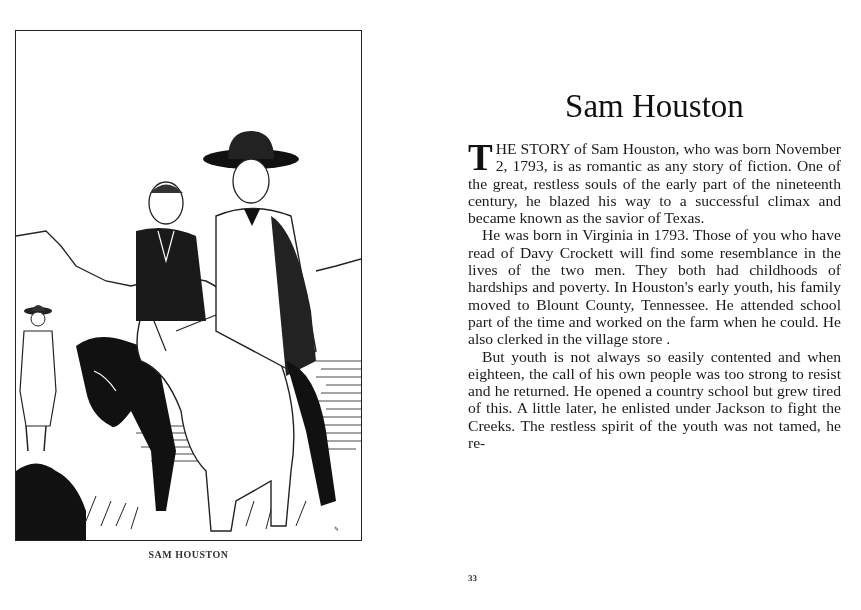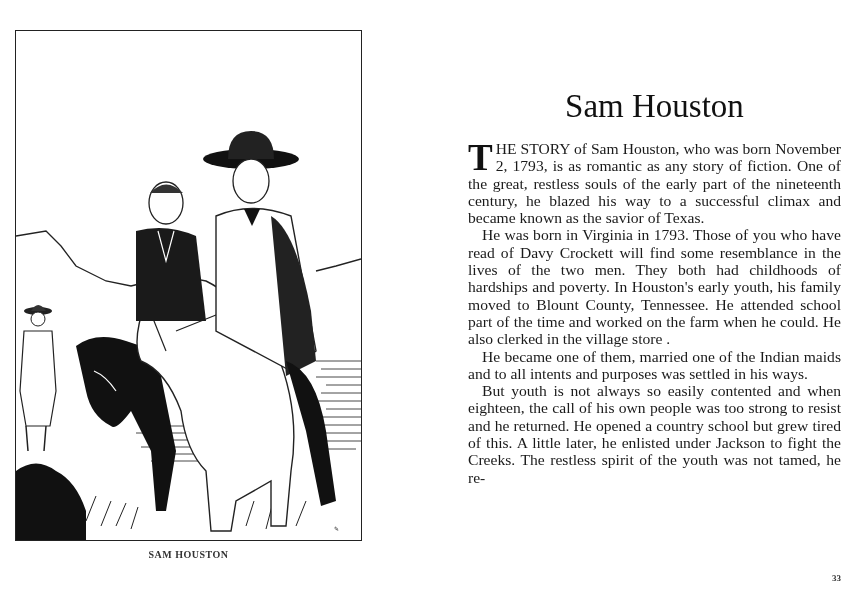--- a/index.html
+++ b/index.html
@@ -26,21 +26,21 @@
       position: absolute; left: 0; top: 140px; width: 373px;
       font-family: "Liberation Serif", serif; font-size: 15.6px; line-height: 17.3px; color: #1a1a1a;
       text-align: justify;
     }
     .body-text p { margin: 0; text-indent: 14px; }
     .body-text p.first { text-indent: 0; }
     .dropcap {
       float: left; font-size: 37px; line-height: 30px; margin: 3px 3px 0 0; font-weight: bold; color: #111;
     }
     .folio {
-      position: absolute; left: 0; width: 373px; top: 573px; text-align: right;
+      position: absolute; left: 0; width: 373px; top: 573px; text-align: left;
       font-family: "Liberation Serif", serif; font-size: 9px; color: #333; font-weight: bold;
     }
   </style>
 </head>
 <body>
 
 <div class="left-page">
   <div class="frame">
     <svg width="345" height="509" viewBox="0 0 345 509">
 
@@ -102,17 +102,16 @@
     </svg>
   </div>
   <div class="caption">SAM HOUSTON</div>
 </div>
 
 <div class="right-page">
   <h1 class="title">Sam Houston</h1>
   <div class="body-text">
     <p class="first"><span class="dropcap">T</span><span>HE STORY of Sam Houston, who was born November 2, 1793, is as romantic as any story of fiction. One of the great, restless souls of the early part of the nineteenth century, he blazed his way to a successful climax and became known as the savior of Texas.</span></p>
     <p>He was born in Virginia in 1793. Those of you who have read of Davy Crockett will find some resemblance in the lives of the two men. They both had childhoods of hardships and poverty. In Houston's early youth, his family moved to Blount County, Tennessee. He attended school part of the time and worked on the farm when he could. He also clerked in the village store .</p>
-    <p>He became one of them, married one of the Indian maids and to all intents and purposes was settled in his ways.</p>
     <p>But youth is not always so easily contented and when eighteen, the call of his own people was too strong to resist and he returned. He opened a country school but grew tired of this. A little later, he enlisted under Jackson to fight the Creeks. The restless spirit of the youth was not tamed, he re-</p>
   </div>
   <div class="folio">33</div>
 </div>
 
 </body></html>

